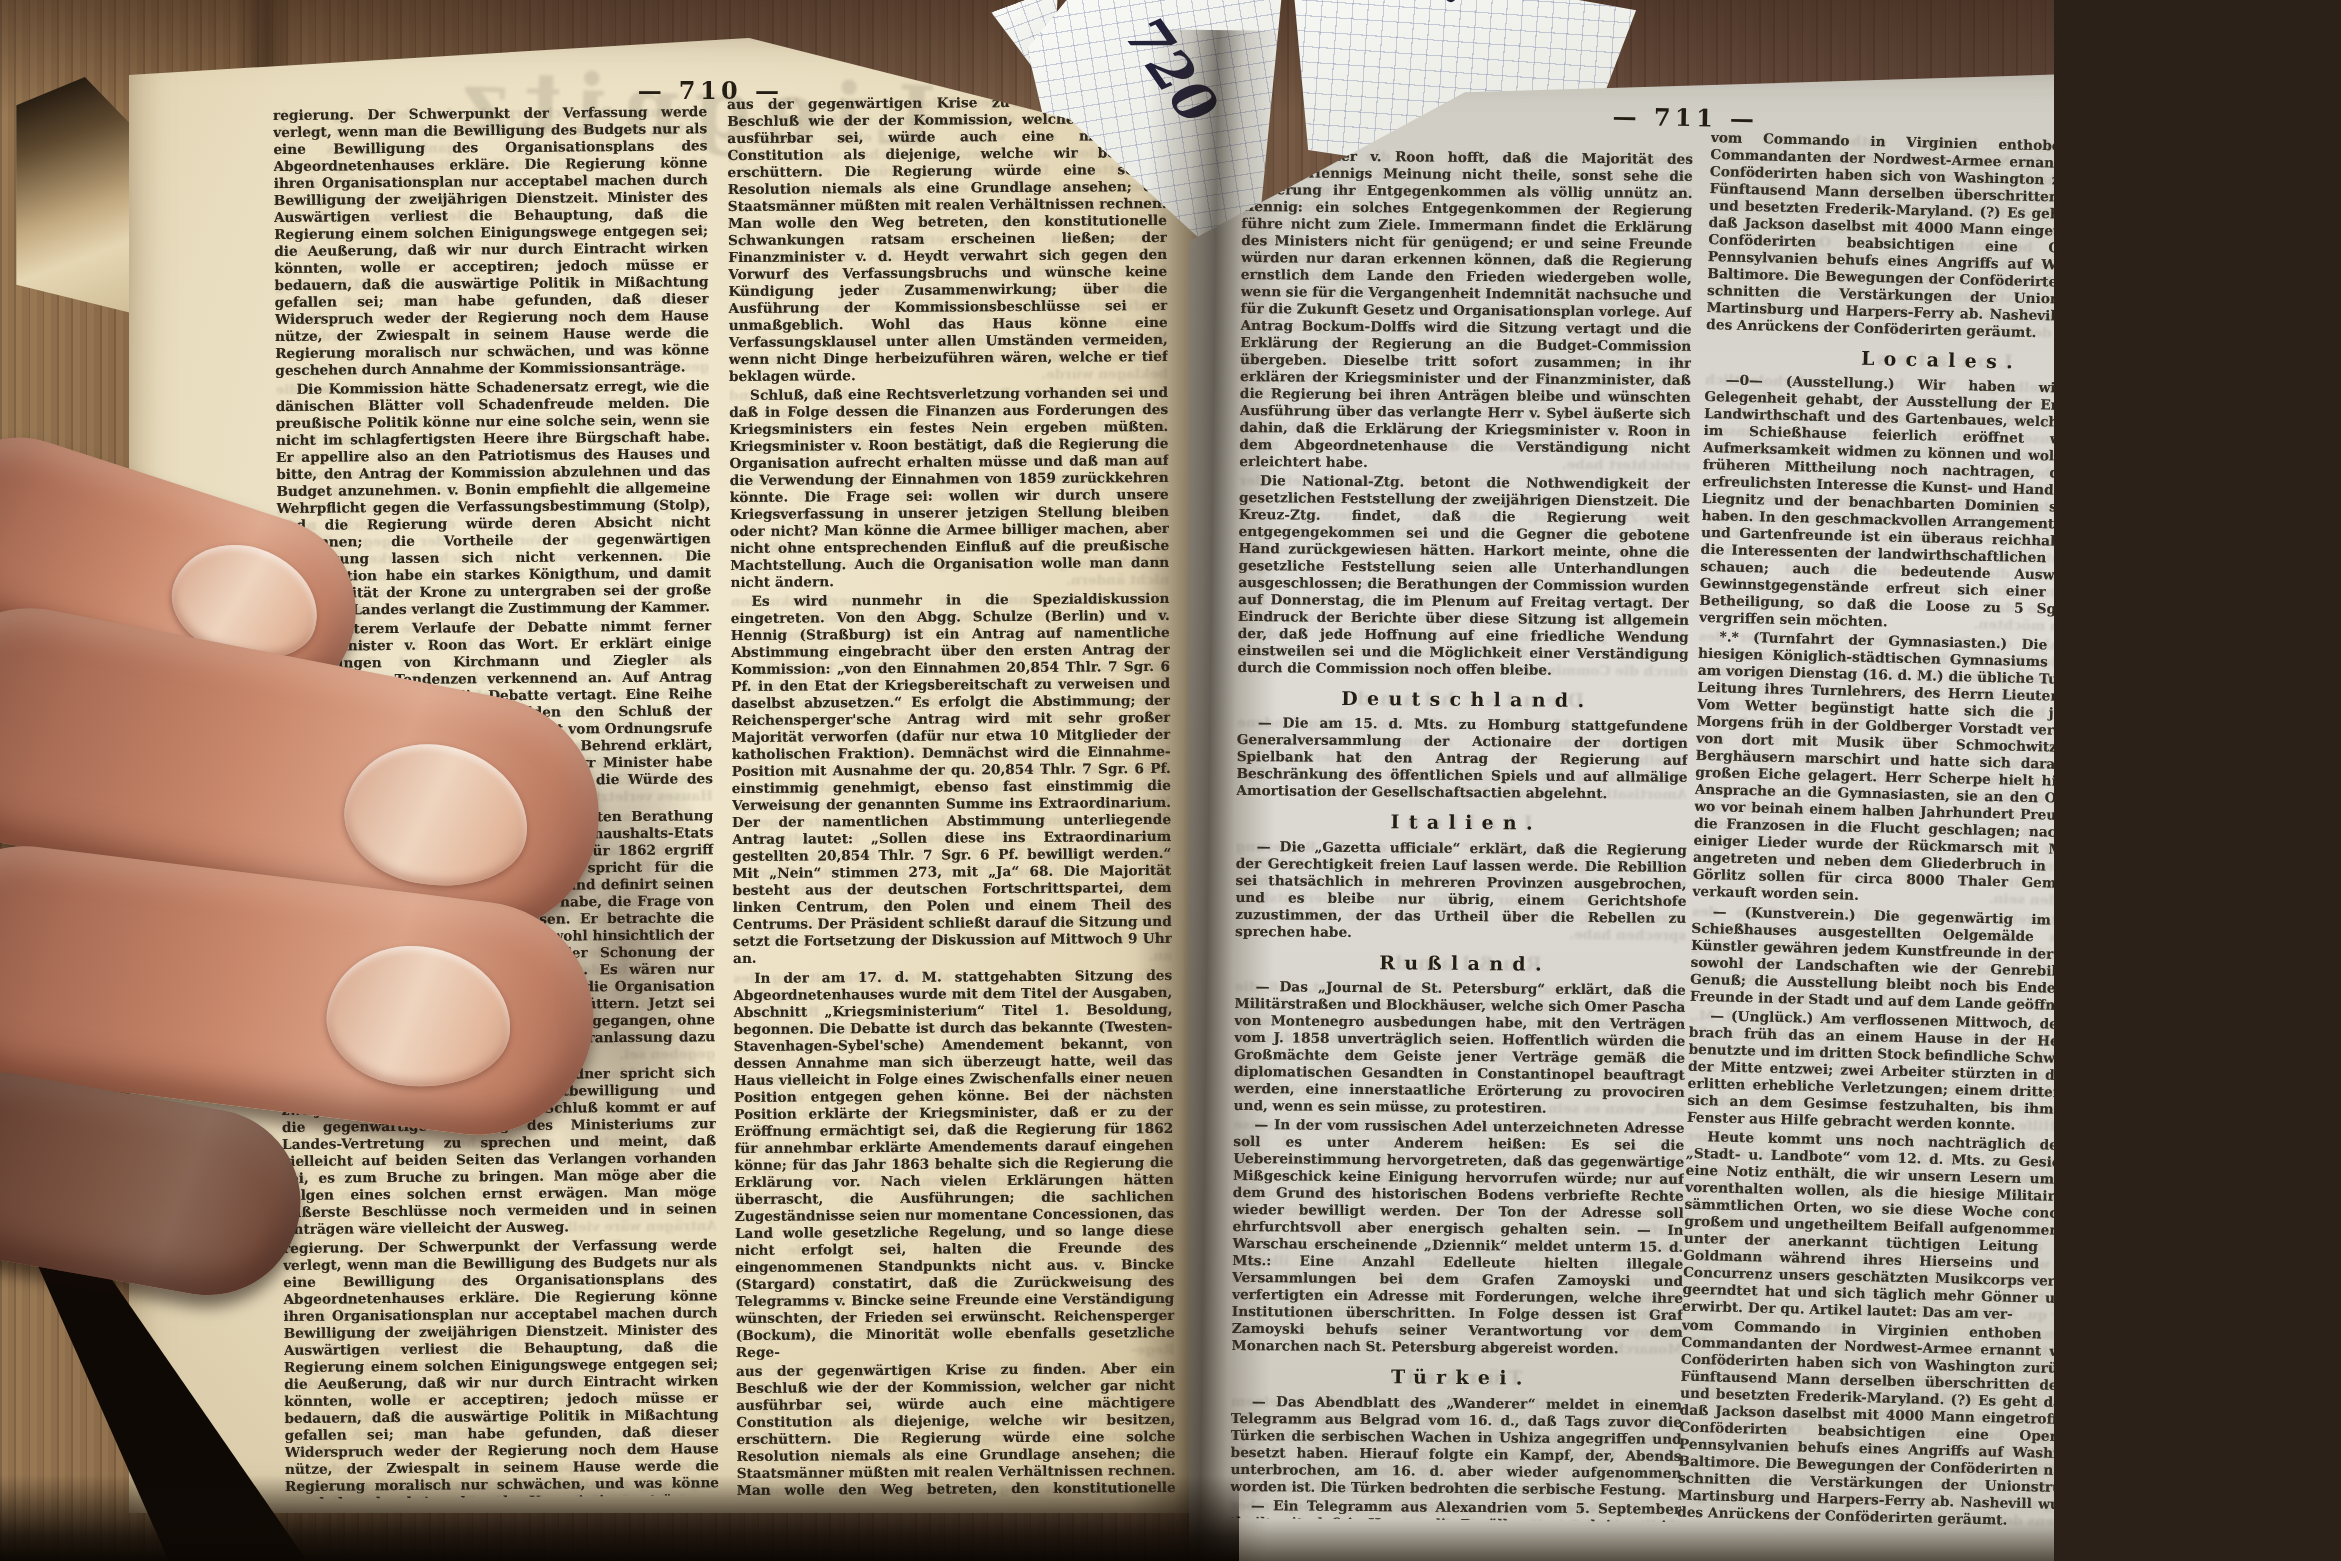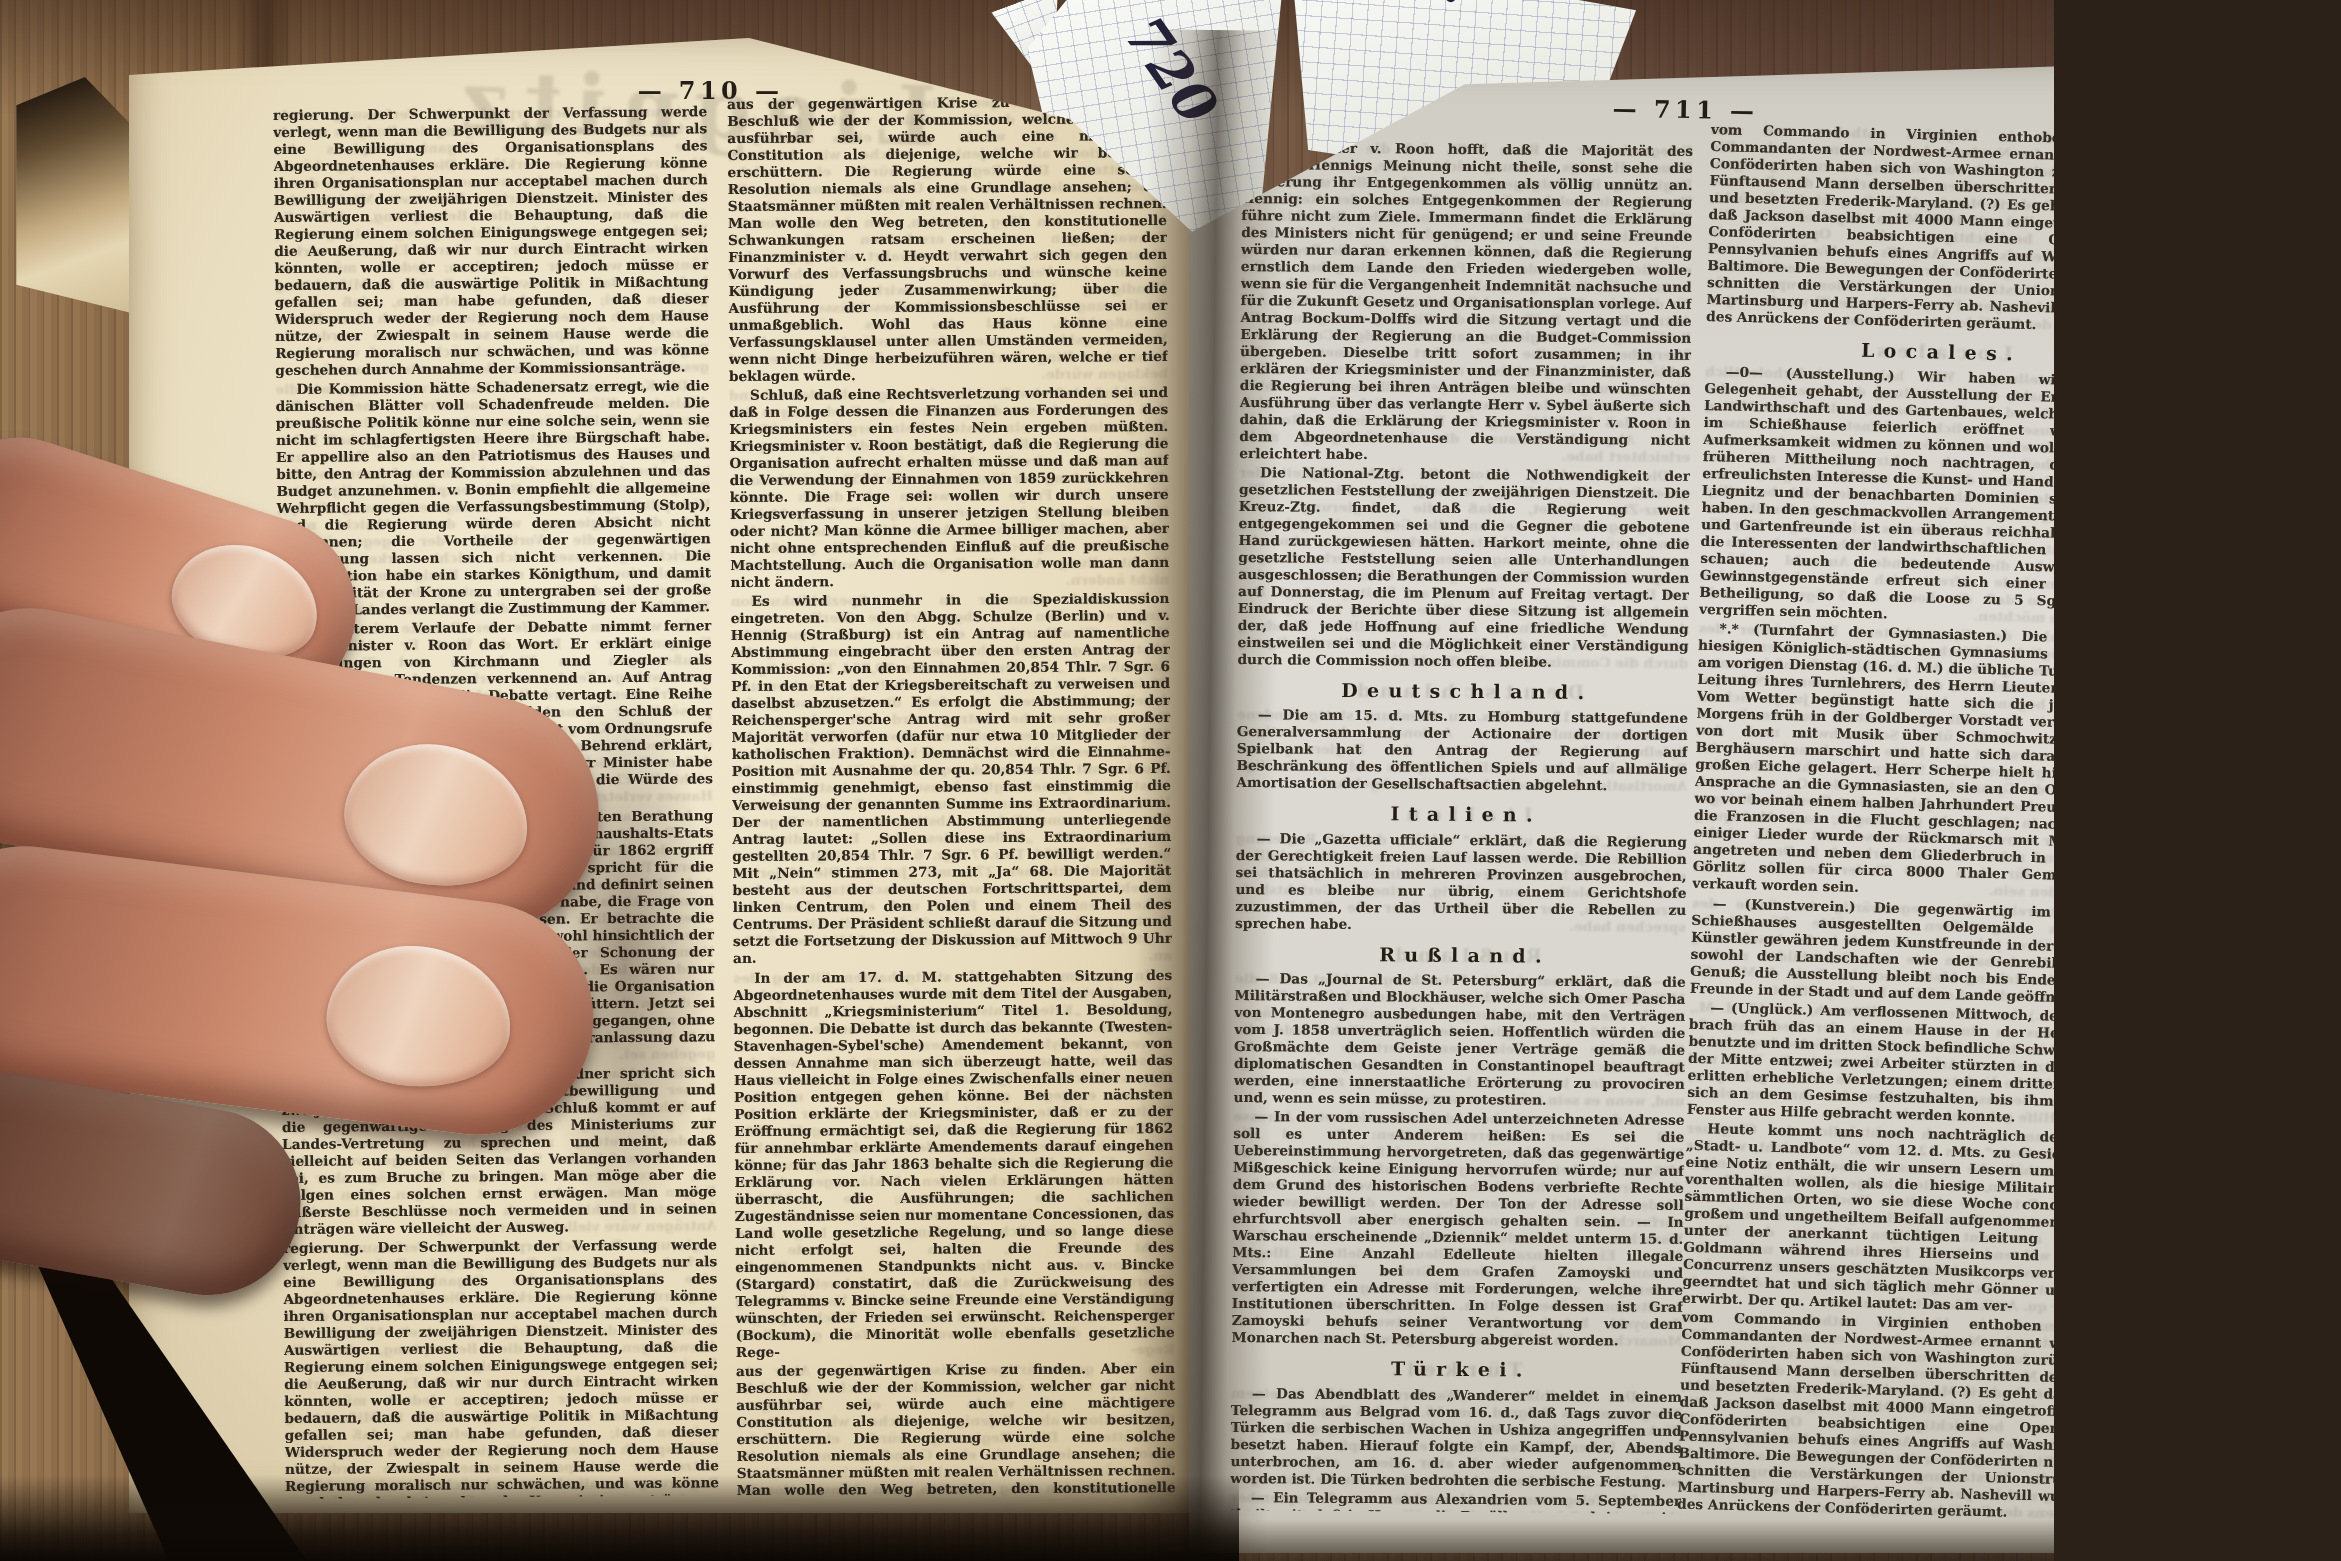--- a/index.html
+++ b/index.html
@@ -26,21 +26,21 @@
   .bookmark .hw{position:absolute;font-family:"DejaVu Serif",serif;font-style:italic;
     font-weight:bold;color:#22213a;}
 
   
   .page{position:absolute;z-index:3;}
   .page-left{left:129px;top:38px;width:1069px;height:1475px;
     background:radial-gradient(ellipse at 45% 38%,#f2ead3 0%,#e9ddbf 55%,#d8c9a6 88%,#c9b893 100%);
     clip-path:polygon(0 2.5%,58% 0,88% 5.5%,100% 13.5%,100% 100%,0 100%);
     box-shadow:inset -44px 0 60px -25px rgba(70,52,32,.55), inset 25px 0 38px -19px rgba(130,100,62,.4),
                inset 0 -27px 44px -22px rgba(110,85,55,.35);}
-  .page-right{left:1189px;top:62px;width:1061px;height:1491px;
+  .page-right{left:1189px;top:70px;width:1061px;height:1491px;
     background:linear-gradient(180deg,#cfccc3 0%,#dedcd5 35%,#d8d5cd 70%,#cac6bb 100%);
     clip-path:polygon(0 11.5%,26% 1.5%,96% 0,100% 1.5%,100% 100%,0 100%);
     box-shadow:inset 38px 0 55px -25px rgba(62,52,38,.5), inset -33px 0 44px -19px rgba(95,82,58,.45),
                inset 0 -22px 38px -19px rgba(95,85,60,.3);}
 
   .page-number{position:absolute;text-align:center;font-weight:bold;font-size:24px;
     letter-spacing:4.4px;color:#241d14;}
   .ghost-masthead{position:absolute;text-align:center;font-weight:bold;
     font-size:82px;letter-spacing:14.3px;color:#453d2e;opacity:.14;
     transform:scaleX(-1) rotate(-2deg);filter:blur(1.6px);white-space:nowrap;}

